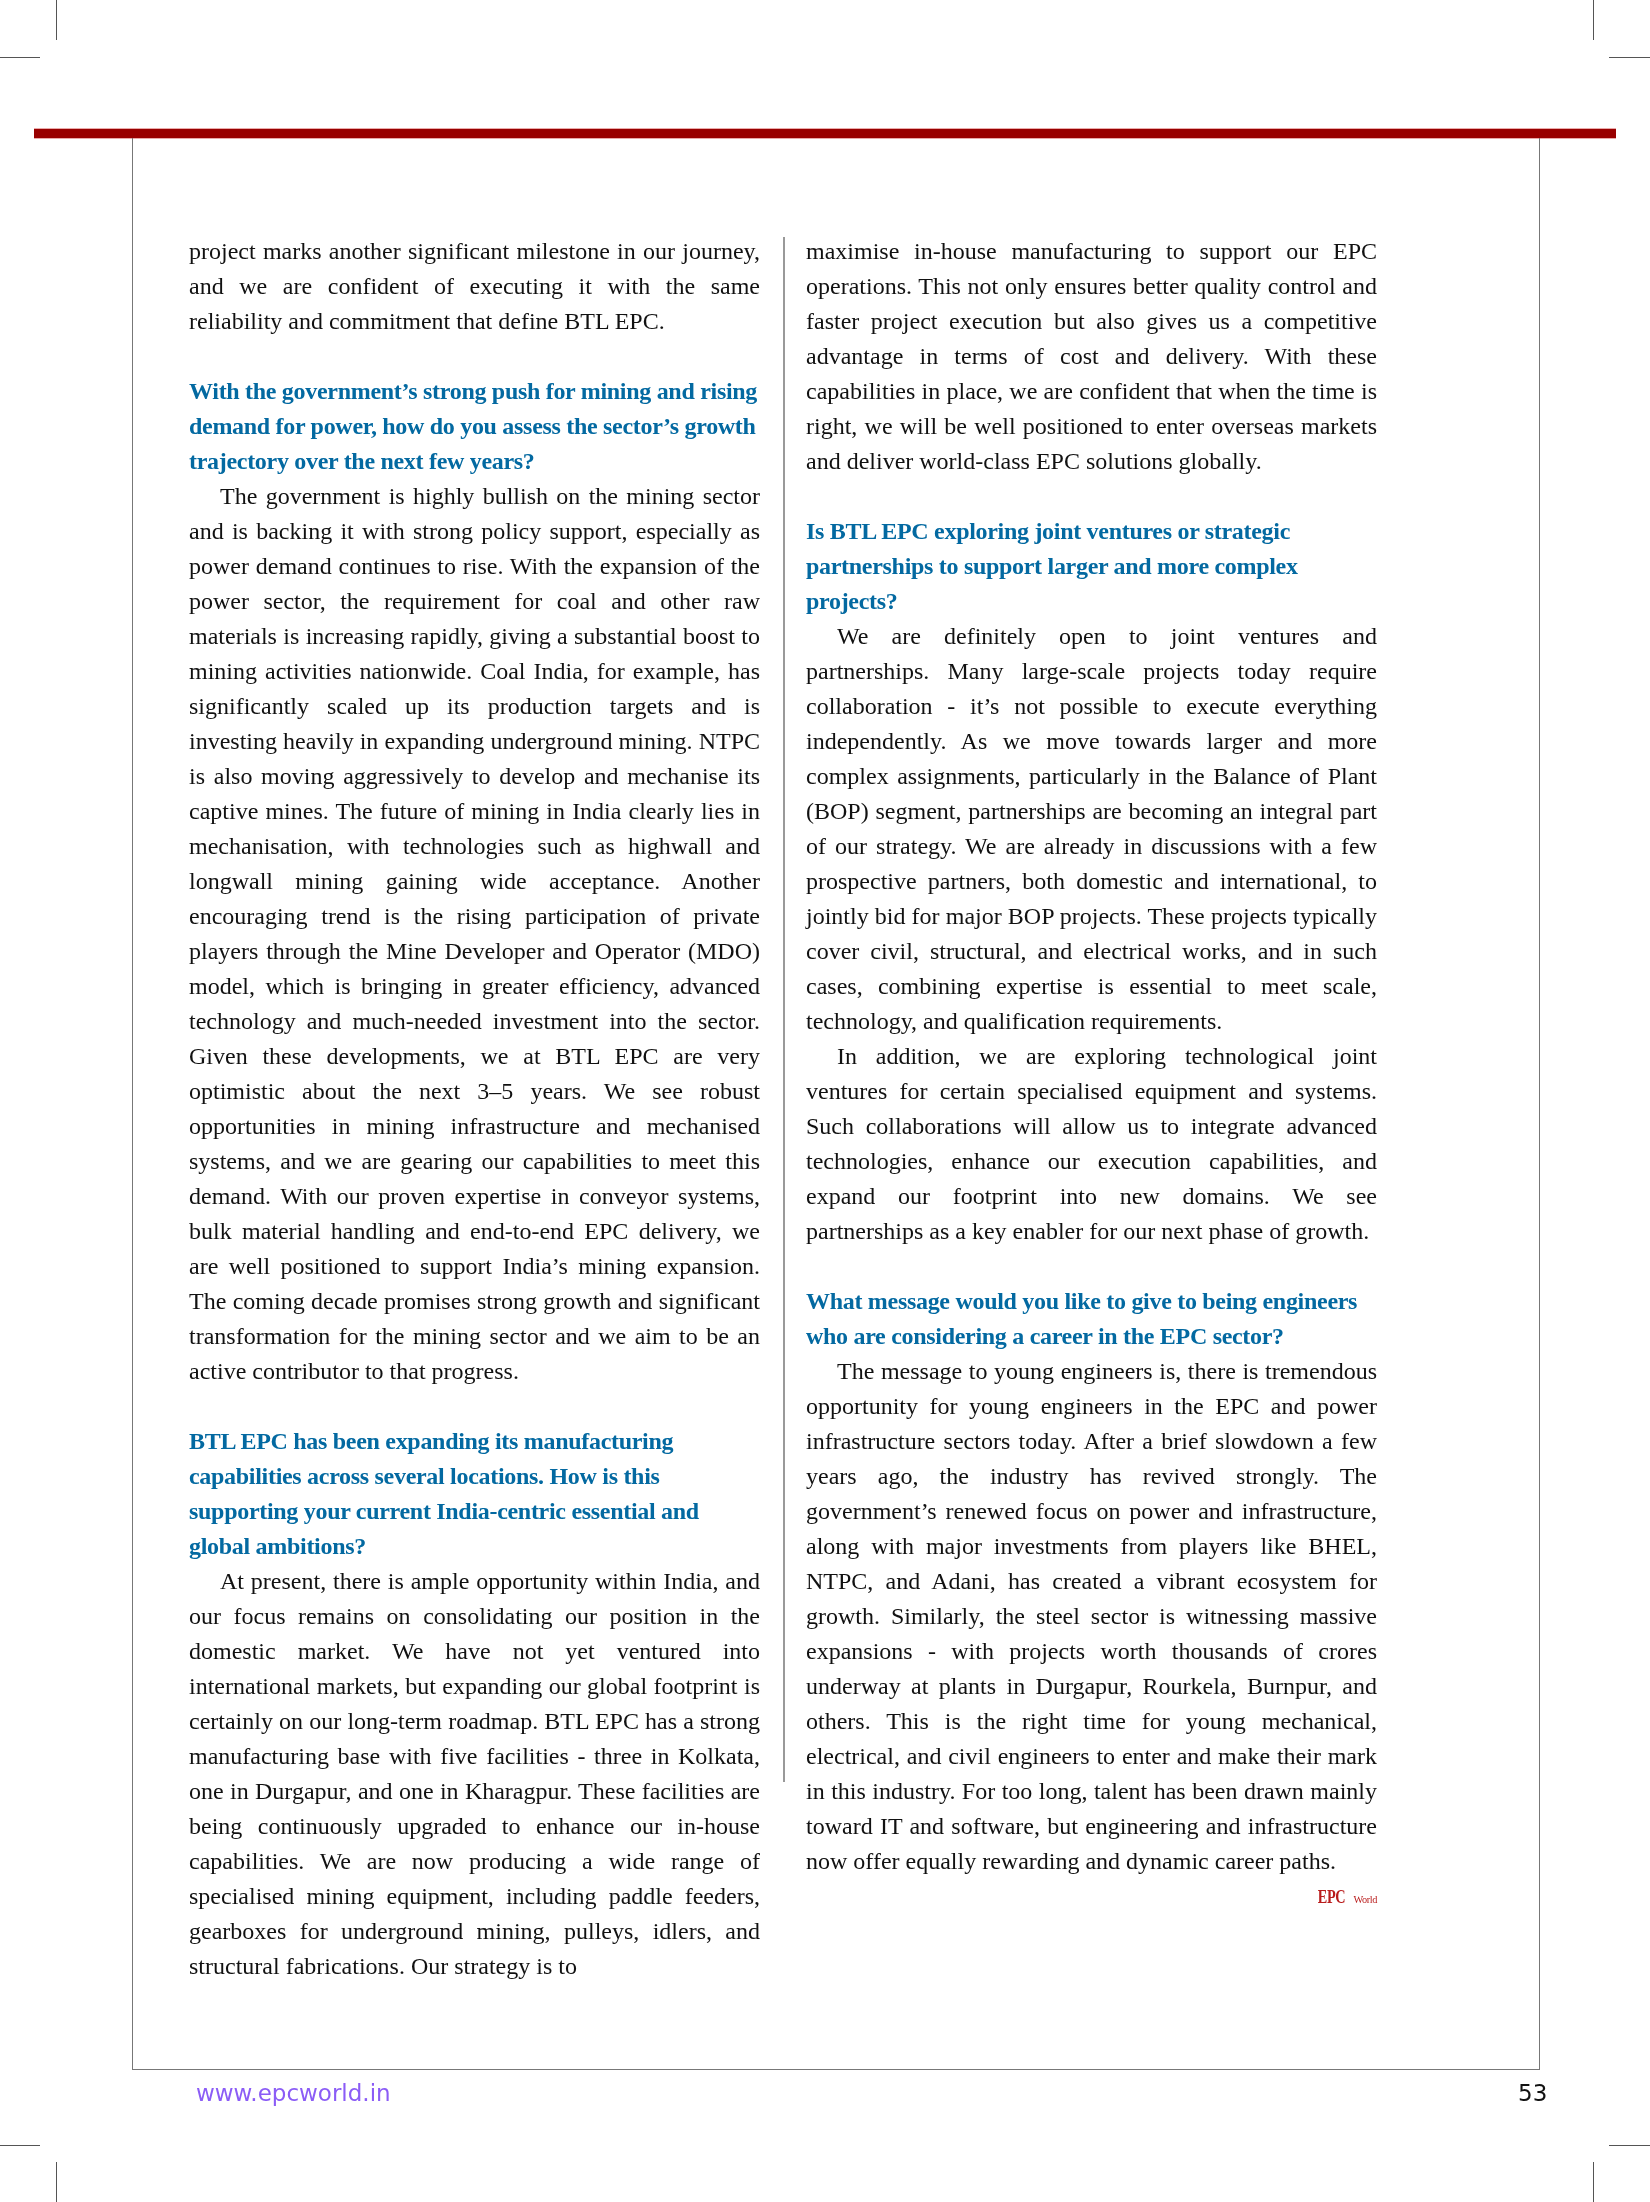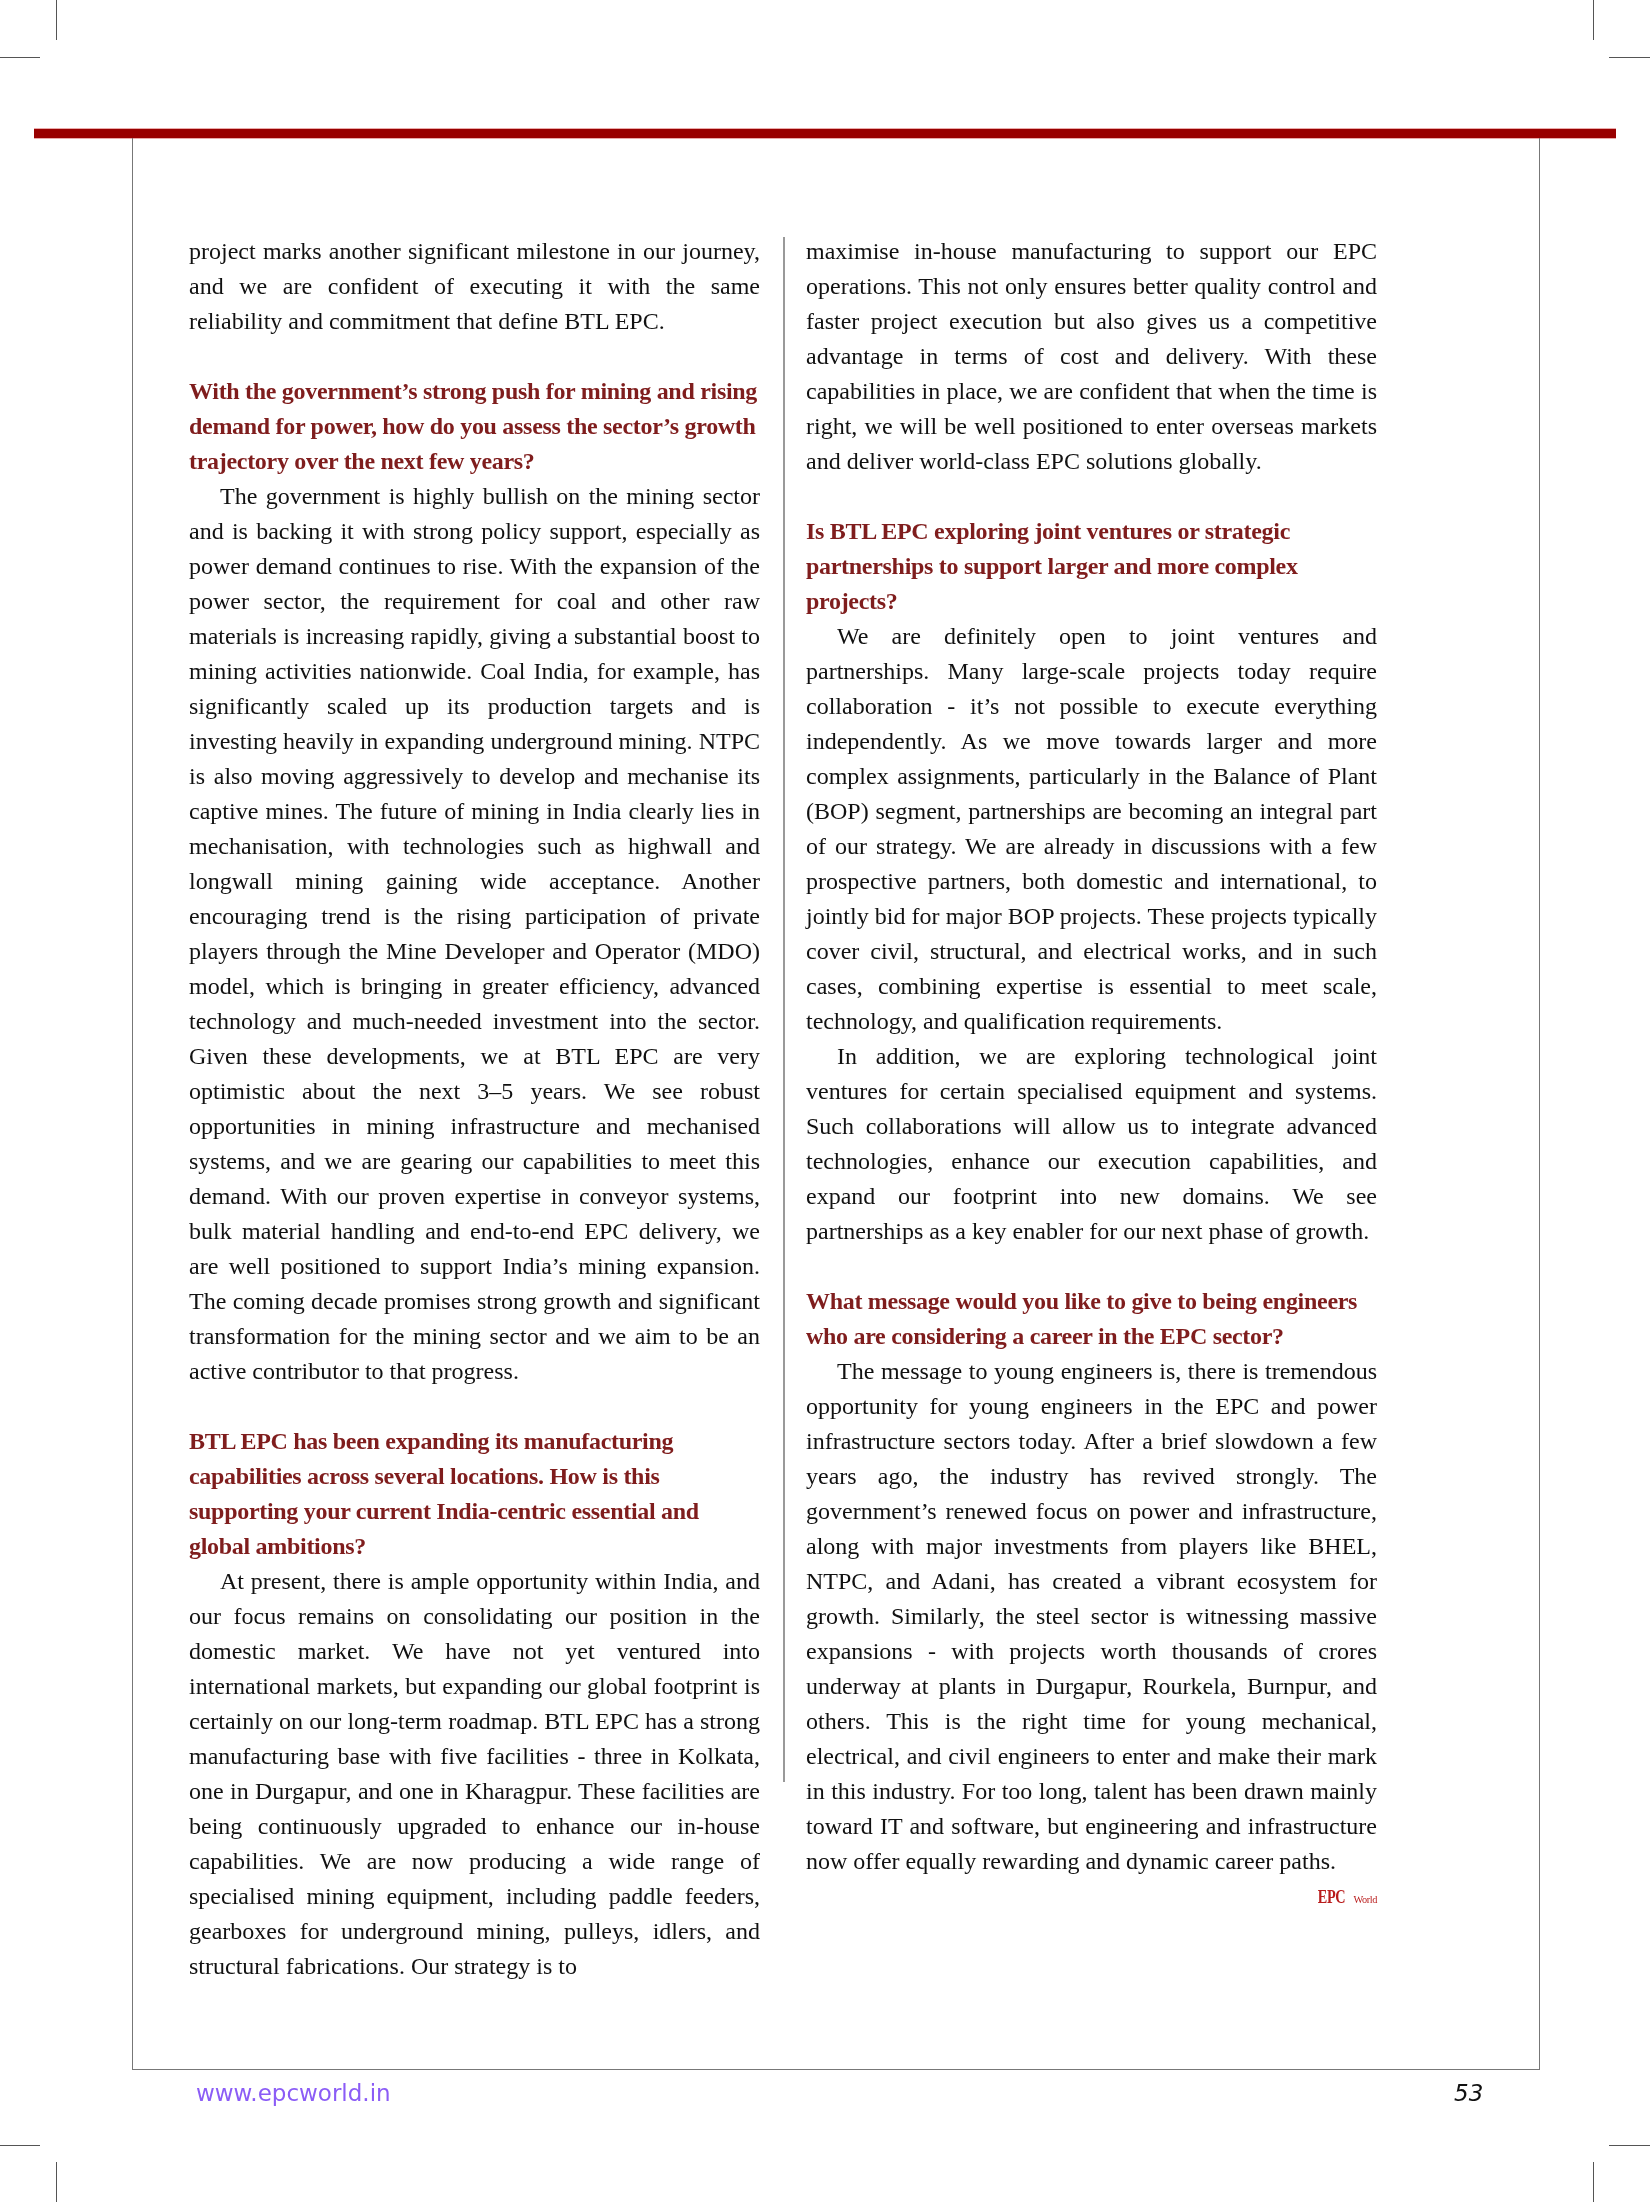--- a/index.html
+++ b/index.html
@@ -18,38 +18,38 @@
     position: absolute; top: 234px; width: 571px;
     font-family: "Liberation Serif", "DejaVu Serif", serif;
     font-size: 24px; line-height: 35px; color: #111;
   }
   .col-left { left: 189px; }
   .col-right { left: 806px; }
   .divider { position: absolute; left: 783px; top: 237px; width: 1.7px; height: 1545px; background: #999; }
   p.body { margin: 0; text-align: justify; text-indent: 31px; hyphens: none; }
   p.body.cont { text-indent: 0; }
   h3.q {
-    margin: 0; margin-top: 35px; color: #7f1d1d;
+    margin: 0; margin-top: 35px; color: #0369a1;
     font-family: "Liberation Serif", "DejaVu Serif", serif;
     font-size: 24px; font-weight: bold; line-height: 35px; letter-spacing: -0.3px;
   }
   .col > h3.q:first-child { margin-top: 0; }
   .endmark {
     float: right; font-family: Liberation Serif, serif;
     color: #b91c1c; font-size: 14.6px; line-height: 35px; letter-spacing: -0.4px;
   }
   .endmark .big { font-size: 19px; font-weight: bold; transform: scaleX(0.75); display: inline-block; }
   .endmark .small { font-size: 10.3px; }
   .footer-url {
     position: absolute; left: 196px; top: 2080px;
     font-family: "DejaVu Sans", "Liberation Sans", sans-serif; font-size: 23px; color: #8b5cf6;
   }
   .page-num {
-    position: absolute; left: 1454px; top: 2080px;
-    font-family: "DejaVu Sans", "Liberation Sans", sans-serif; font-size: 23px; color: #111; font-style: italic;
+    position: absolute; left: 1518px; top: 2080px;
+    font-family: "DejaVu Sans", "Liberation Sans", sans-serif; font-size: 23px; color: #111;
   }
 </style>
 </head>
 <body>
 
 <div class="crop" style="left:56px;top:0;width:0.9px;height:40px;"></div>
 <div class="crop" style="left:0;top:57px;width:40px;height:0.9px;"></div>
 <div class="crop" style="left:1593px;top:0;width:0.9px;height:40px;"></div>
 <div class="crop" style="left:1609px;top:57px;width:41px;height:0.9px;"></div>
 <div class="crop" style="left:0;top:2145px;width:40px;height:0.9px;"></div>

